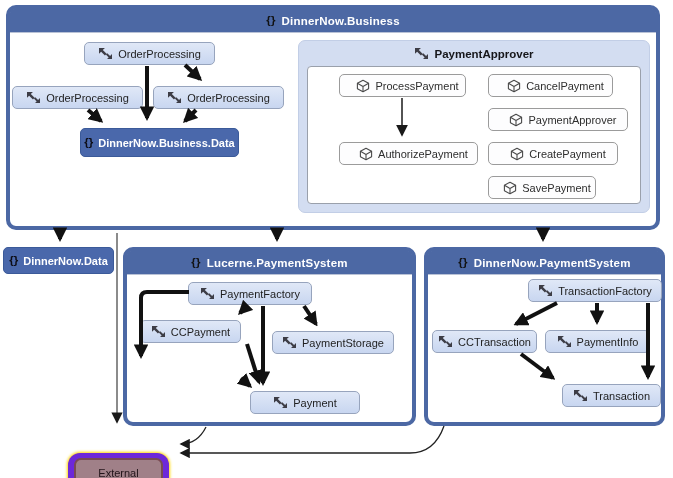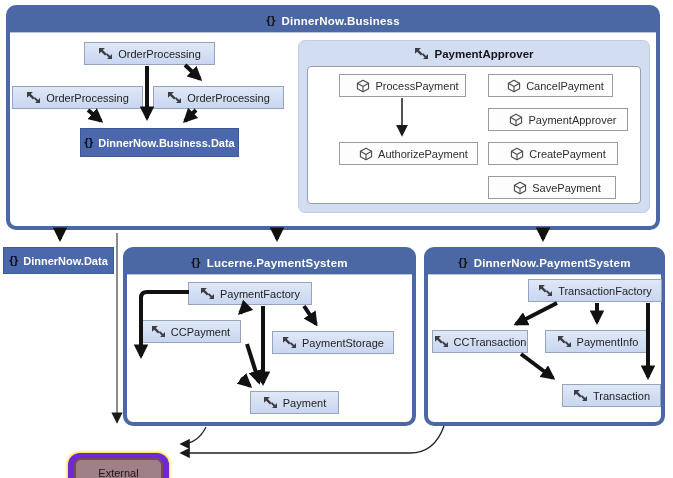--- a/index.html
+++ b/index.html
@@ -18,21 +18,21 @@
   .subbox{position:absolute;box-sizing:border-box;background:#d3ddf1;
           border:1px solid #c2cee6;border-radius:7px;z-index:2;}
   .subhdr{height:25px;display:flex;align-items:center;justify-content:center;gap:5px;
           color:#16161a;font-weight:600;font-size:11.5px;}
   .subbody{position:absolute;left:8px;right:8px;top:25px;bottom:8px;background:#fff;
           border:1px solid #9aa0ab;border-radius:4px;}
 
   
   .node{position:absolute;height:23px;box-sizing:border-box;z-index:3;
         display:flex;align-items:center;justify-content:center;gap:5px;
-        border-radius:0;font-size:11px;color:#1e1e1e;white-space:nowrap;}
+        border-radius:5px;font-size:11px;color:#1e1e1e;white-space:nowrap;}
   .node.light{background:linear-gradient(#e0e8f7,#c8d6f0);border:1px solid #97a4bd;}
   .node.white{background:#fdfdfe;border:1px solid #9b9b9b;color:#2e2e2e;padding-left:10px;}
   .node.dark{background:#4a68ab;border:1px solid #3b5globalThis99;border:1px solid #3b5a99;
              color:#fff;font-weight:600;}
   .braces{font-weight:bold;color:#111;font-size:11.5px;line-height:1;}
   .node.dark .braces{color:#0c0c14;}
   .ic{flex:0 0 auto;display:block;}
 
   
   .external{position:absolute;left:68px;top:430px;width:101px;height:40px;z-index:3;
@@ -153,21 +153,21 @@
     <span>CreatePayment</span>
   </div>
 
   <div class="node white" style="left:339px;top:142px;width:139px">
     <svg class="ic" width="14" height="14">
         <use href="#i-cube"></use>
       </svg>
     <span>AuthorizePayment</span>
   </div>
 
-  <div class="node white" style="left:488px;top:176px;width:128px">
+  <div class="node white" style="left:488px;top:176px;width:108px">
     <svg class="ic" width="14" height="14">
         <use href="#i-cube"></use>
       </svg>
     <span>SavePayment</span>
   </div>
 
   <div class="node dark" style="left:3px;top:247px;width:111px;height:27px">
     <span class="braces">{}</span>
     <span>DinnerNow.Data</span>
   </div>
@@ -187,35 +187,35 @@
   </div>
 
   <div class="node light" style="left:272px;top:331px;width:122px">
     <svg class="ic" width="15" height="13">
         <use href="#i-method"></use>
       </svg>
     <span>PaymentStorage</span>
   </div>
 
 
-  <div class="node light" style="left:250px;top:391px;width:89px">
+  <div class="node light" style="left:250px;top:391px;width:110px">
     <svg class="ic" width="15" height="13">
         <use href="#i-method"></use>
       </svg>
     <span>Payment</span>
   </div>
 
   <div class="node light" style="left:528px;top:279px;width:134px">
     <svg class="ic" width="15" height="13">
         <use href="#i-method"></use>
       </svg>
     <span>TransactionFactory</span>
   </div>
 
-  <div class="node light" style="left:432px;top:330px;width:96px">
+  <div class="node light" style="left:432px;top:330px;width:105px">
     <svg class="ic" width="15" height="13">
         <use href="#i-method"></use>
       </svg>
     <span>CCTransaction</span>
   </div>
 
   <div class="node light" style="left:545px;top:330px;width:105px">
     <svg class="ic" width="15" height="13">
         <use href="#i-method"></use>
       </svg>

